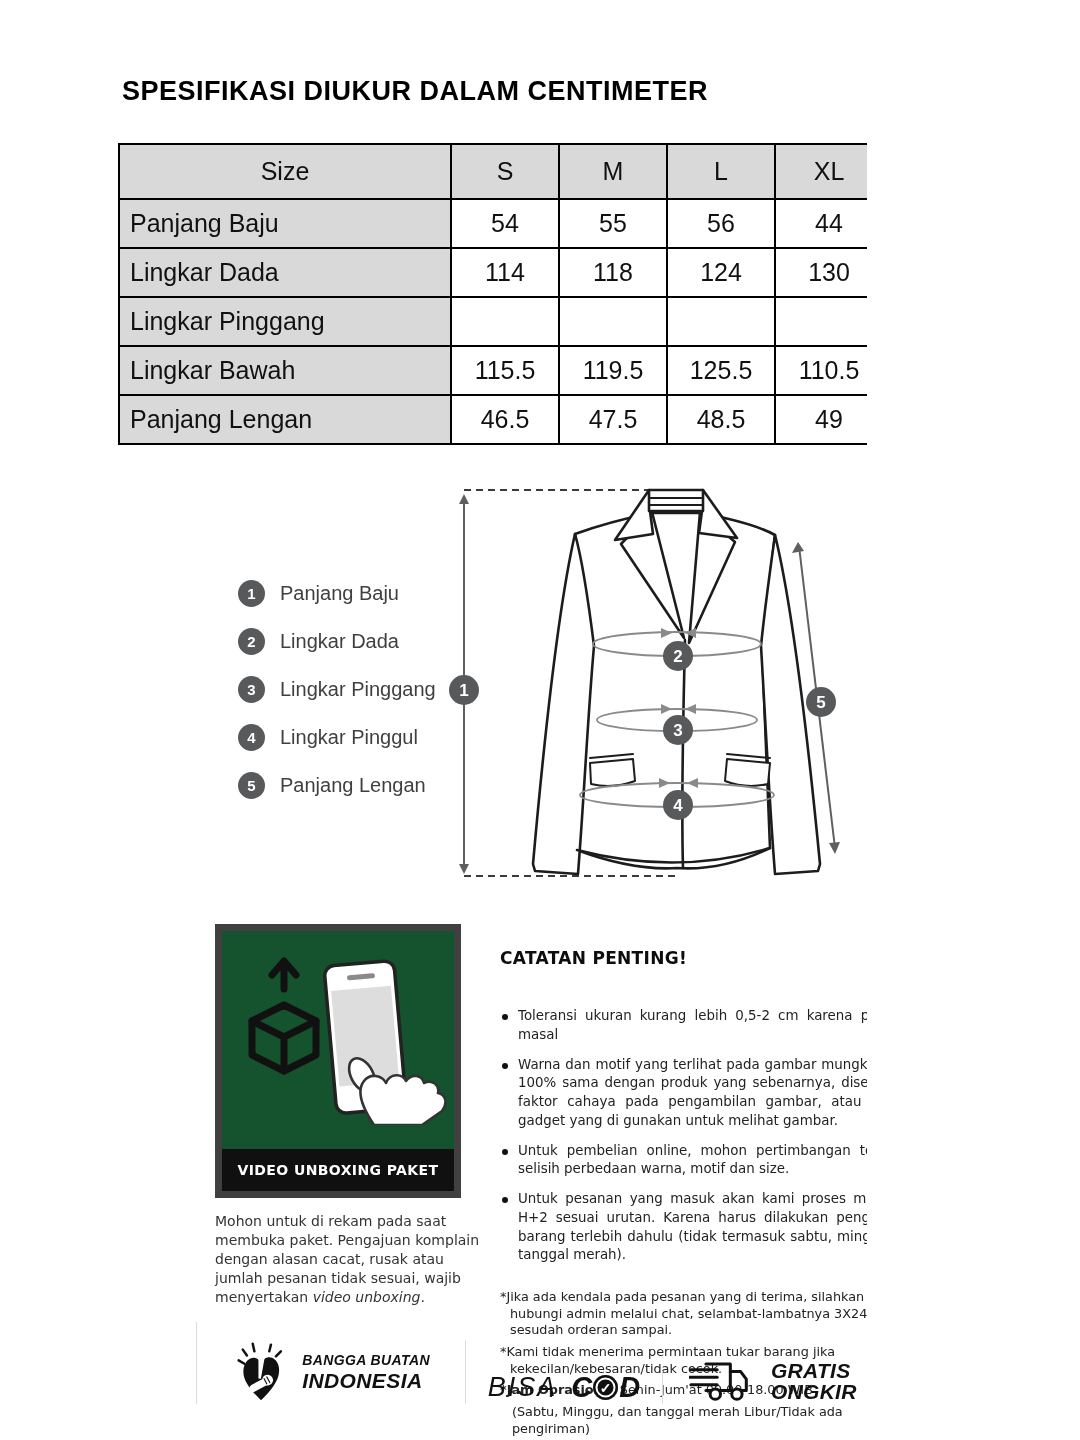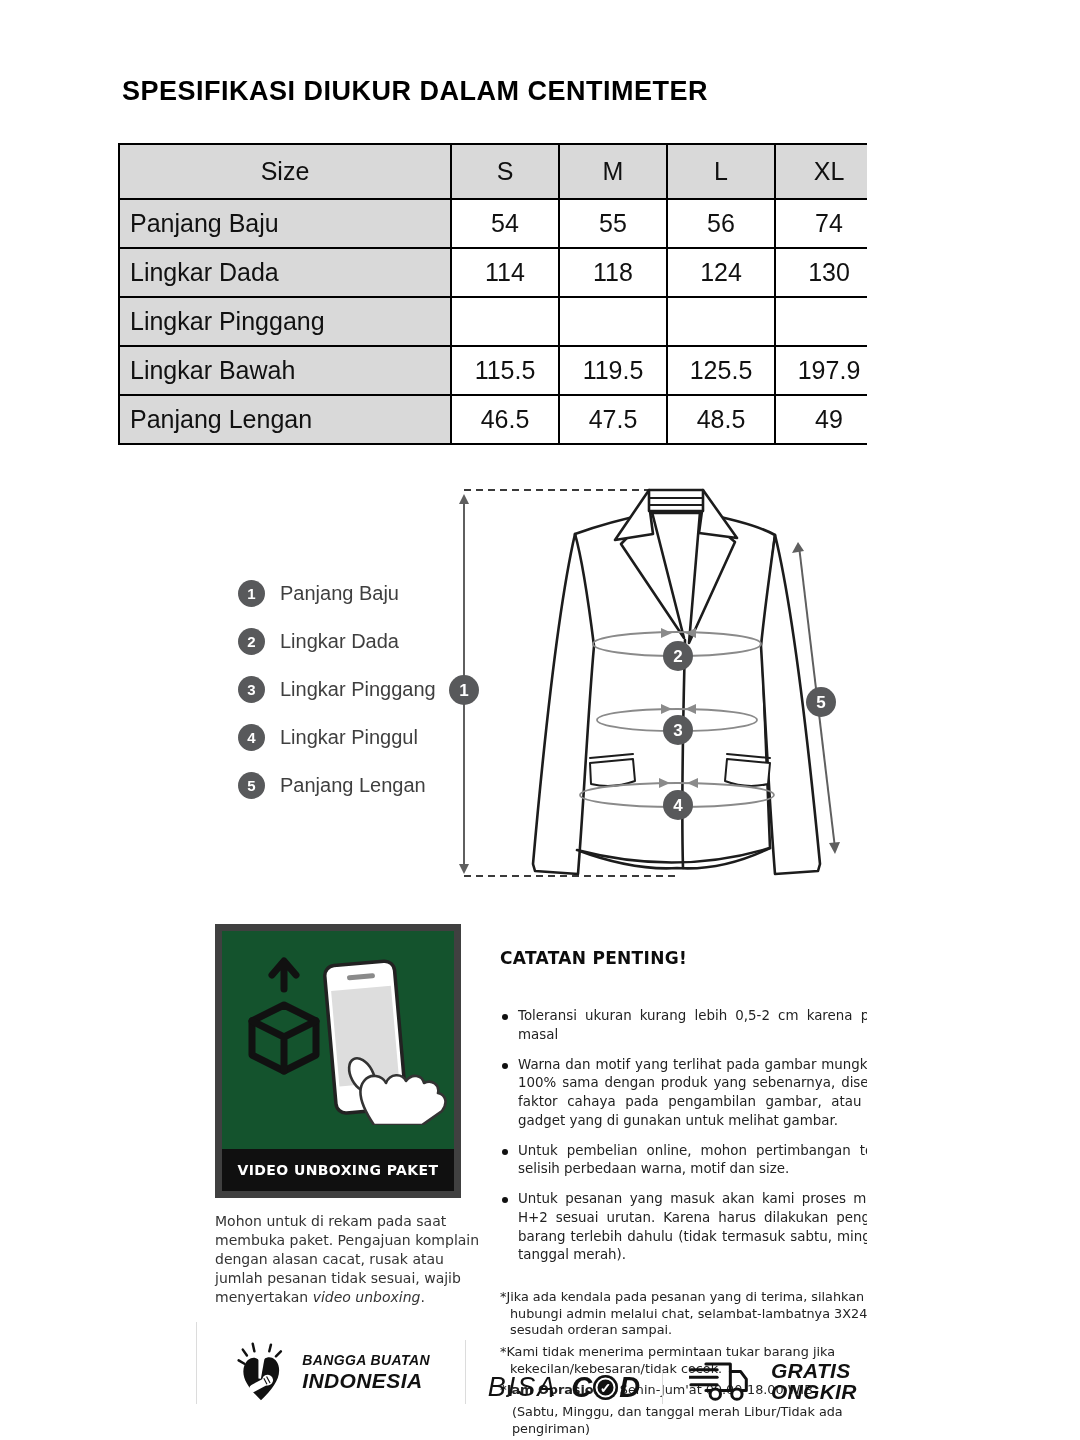--- a/index.html
+++ b/index.html
@@ -133,21 +133,21 @@
         <th>XL</th>
         <th>XXL</th>
       </tr>
     </thead>
     <tbody>
       <tr>
         <td class="lbl">Panjang Baju</td>
         <td>54</td>
         <td>55</td>
         <td>56</td>
-        <td>74</td>
+        <td>44</td>
         <td>58</td>
       </tr>
       <tr>
         <td class="lbl">Lingkar Dada</td>
         <td>114</td>
         <td>118</td>
         <td>124</td>
         <td>130</td>
         <td>136</td>
       </tr>
@@ -157,21 +157,21 @@
         <td></td>
         <td></td>
         <td></td>
         <td></td>
       </tr>
       <tr>
         <td class="lbl">Lingkar Bawah</td>
         <td>115.5</td>
         <td>119.5</td>
         <td>125.5</td>
-        <td>197.9</td>
+        <td>110.5</td>
         <td>137.5</td>
       </tr>
       <tr>
         <td class="lbl">Panjang Lengan</td>
         <td>46.5</td>
         <td>47.5</td>
         <td>48.5</td>
         <td>49</td>
         <td>49.5</td>
       </tr>

